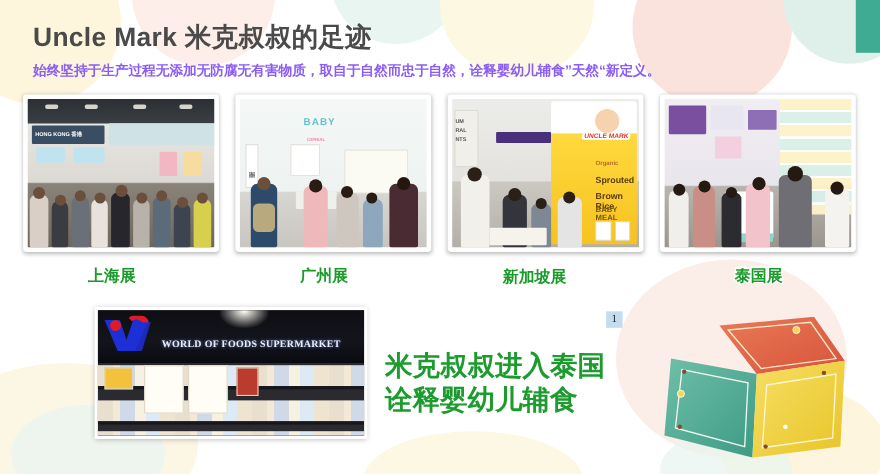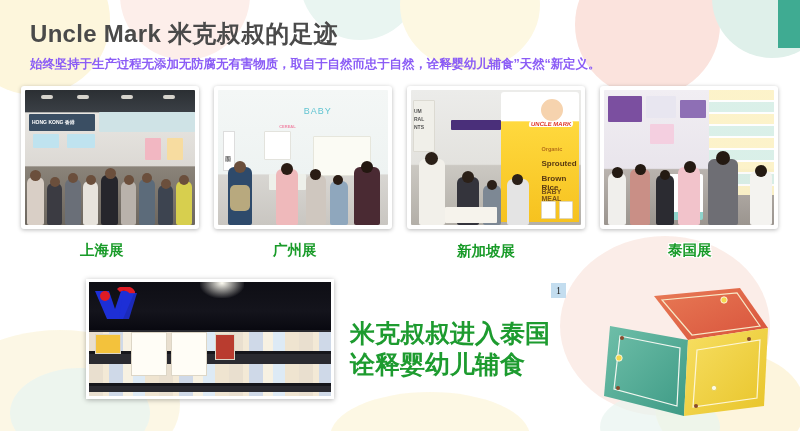--- a/index.html
+++ b/index.html
@@ -102,24 +102,23 @@
     position: absolute;
     font-size: 4px; font-weight: bold; color: #fff;
     font-family: "Liberation Sans", sans-serif;
     white-space: nowrap;
   }
 
   
   .booth2 { position: absolute; inset: 0; background: linear-gradient(#f4f7f6 0%, #eef3f2 62%, #d8d6d2 63%, #c9c6c1 100%); }
   .b2-sign {
     position: absolute; left: 34%; top: 12%;
-    font-size: 9px; font-weight: normal; letter-spacing: 1px;
+    font-size: 9px; font-weight: bold; letter-spacing: 1px;
     color: #5ec2cf;
     text-shadow: 0 0 1px rgba(255,255,255,.8);
-    margin-left: 28px;
   }
   .b2-sub { position: absolute; left: 36%; top: 25%; font-size: 4px; font-weight: bold; color: #f08aa8; }
   .b2-vert {
     position: absolute; left: 3%; top: 30%;
     width: 12px; height: 40px; background: #fff;
     border: 1px solid #ddd;
     writing-mode: vertical-rl;
     font-size: 6px; color: #555; text-align: center; line-height: 12px;
   }
 
@@ -417,20 +416,21 @@
   <div class="market-card">
     <div class="market-inner">
       <div class="market-top"></div>
       <div class="market-glow"></div>
       <svg class="vm-logo" viewBox="0 0 52 34">
         <path d="M2 4 L16 4 L22 22 L28 4 L42 4 L30 32 L14 32 Z" fill="#1d2fd6"></path>
         <path d="M24 2 a10 7 0 0 1 18 5 L36 7 a5 3 0 0 0 -9 -2 Z" fill="#e01b24"></path>
         <circle cx="12" cy="9" r="5" fill="#e01b24"></circle>
         <path d="M30 6 L44 6 L36 32 L26 32 Z" fill="#1d2fd6" opacity="0.85"></path>
       </svg>
+      <div class="vm-sub">WORLD OF FOODS SUPERMARKET</div>
       <div class="shelf-area">
         <div class="shelf-band shelf-b1"></div>
         <div class="shelf-band shelf-b2"></div>
         <div class="shelf-band shelf-b3"></div>
         <div class="poster" style="left:42px; top:2px; width:36px; height:44px;"></div>
         <div class="poster" style="left:82px; top:2px; width:36px; height:44px;"></div>
         <div class="poster" style="left:6px;  top:4px; width:26px; height:20px; background:#f3c23c;"></div>
         <div class="poster" style="left:126px; top:4px; width:20px; height:26px; background:#b93c2f;"></div>
       </div>
     </div>

